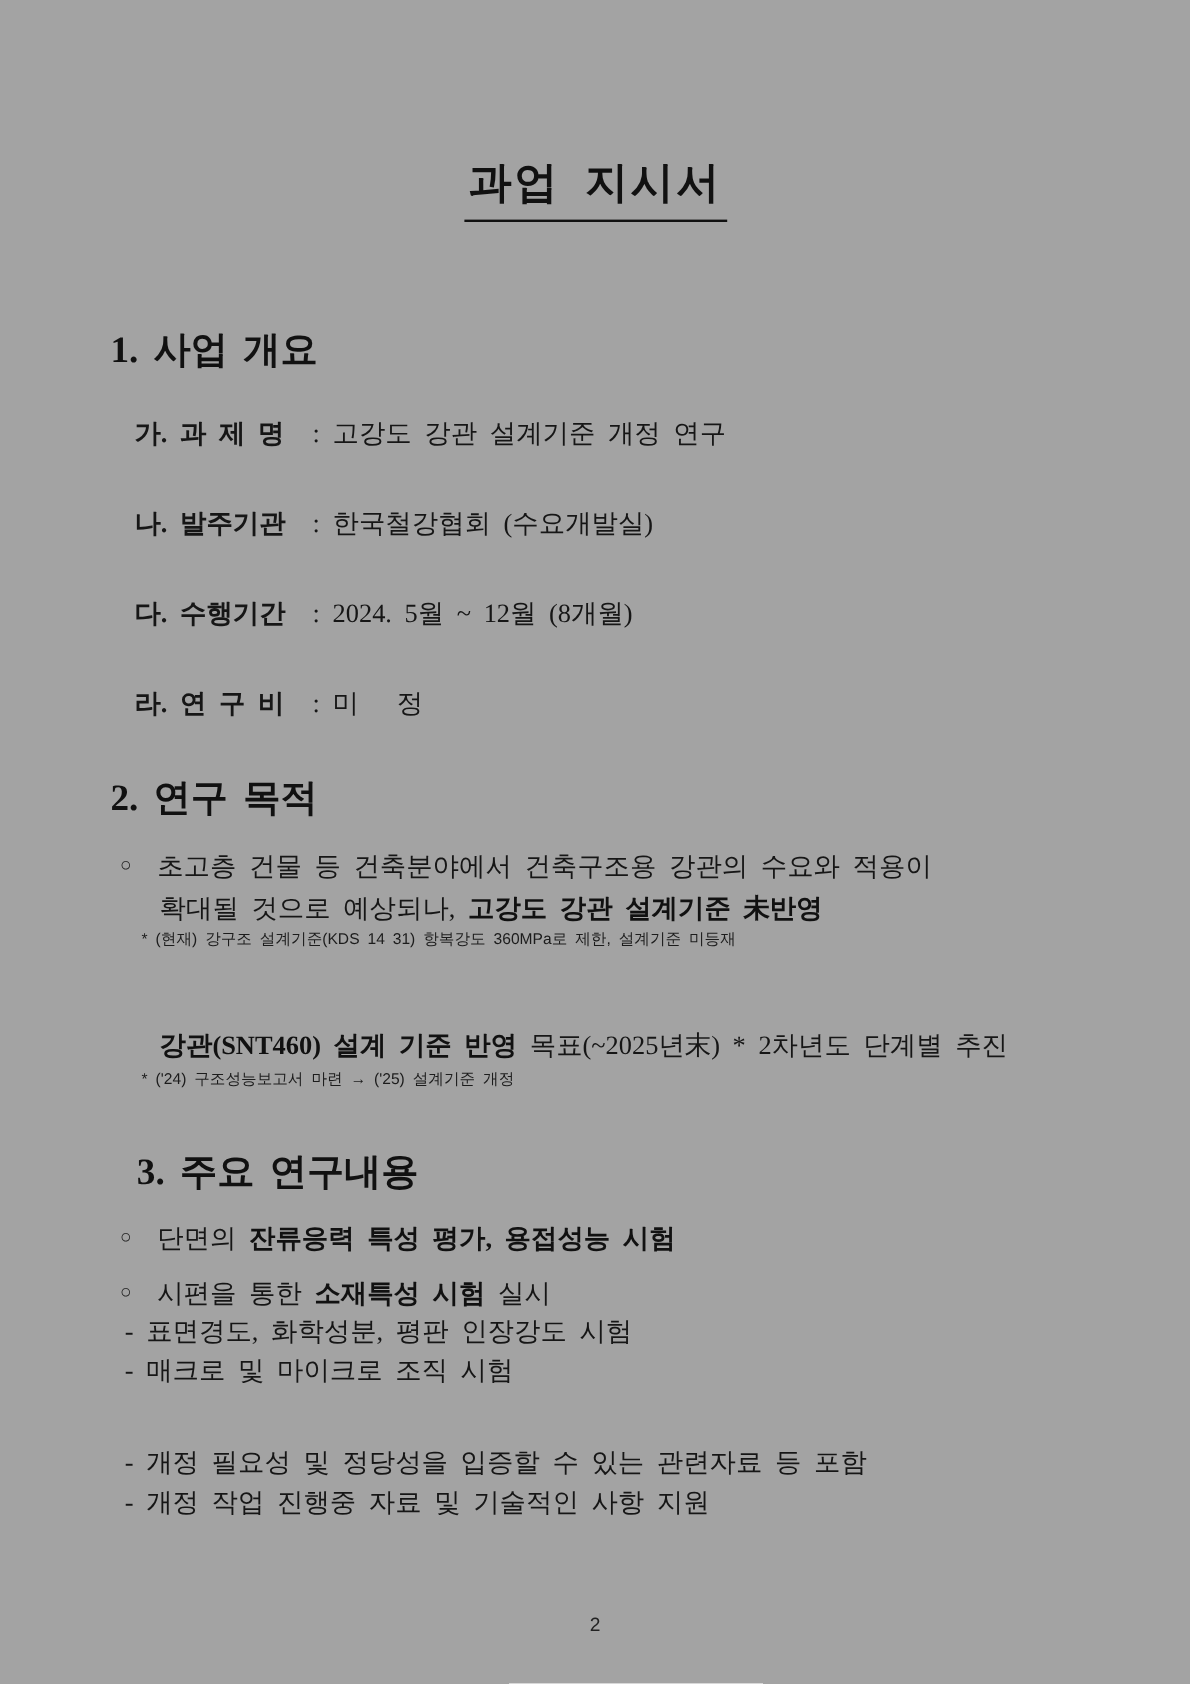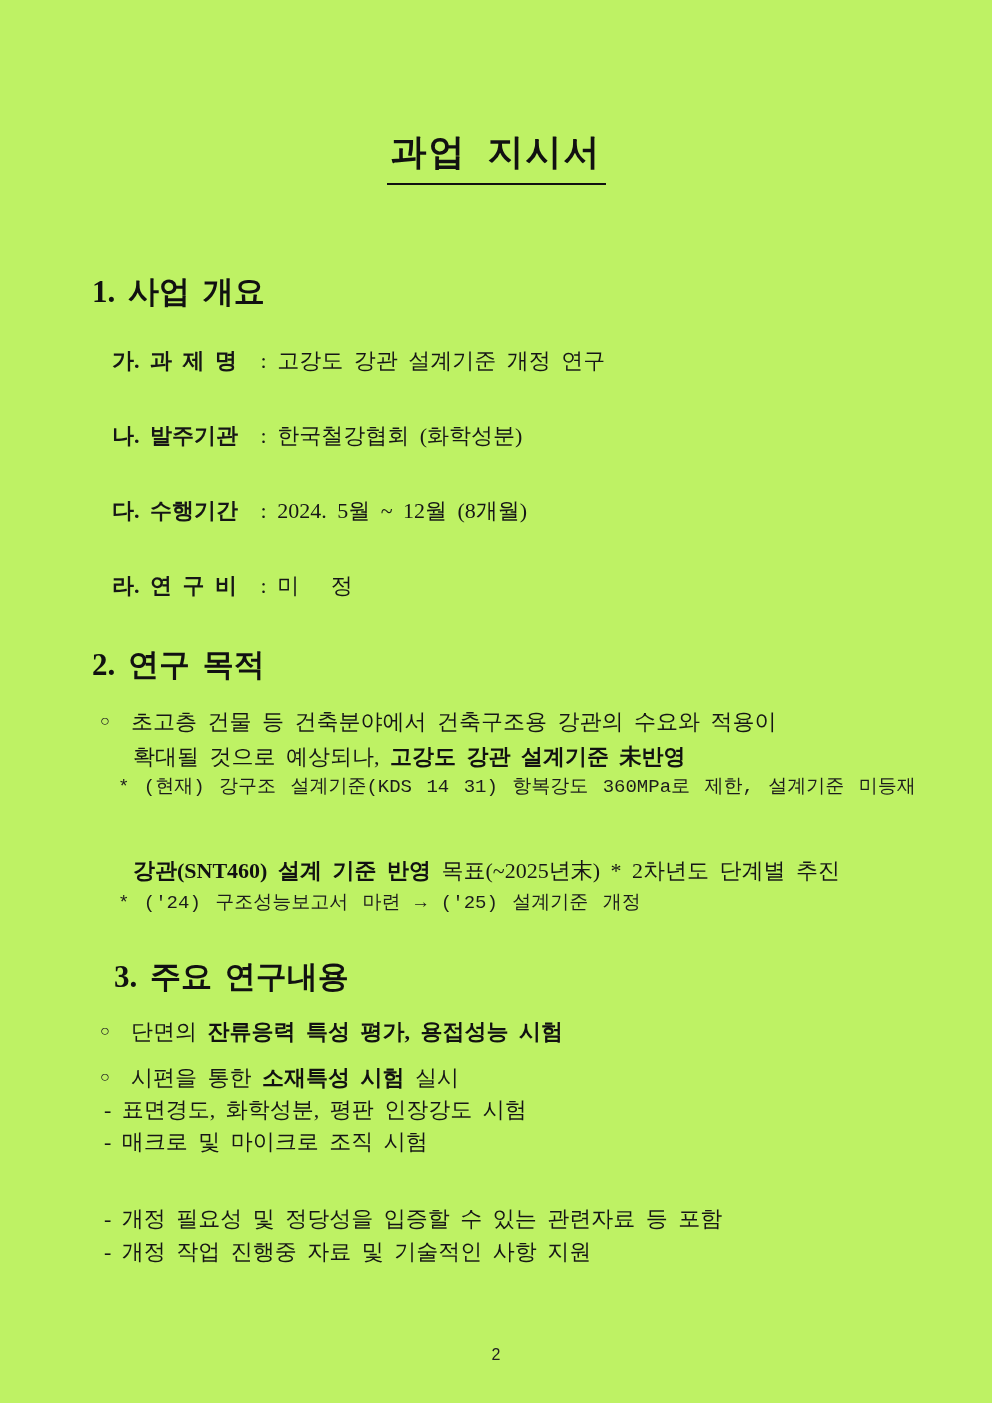--- a/index.html
+++ b/index.html
@@ -1,20 +1,20 @@
 <!DOCTYPE html>
 <html><head>
 <meta charset="utf-8">
 <style>
   html, body { margin: 0; padding: 0; background: #ffffff; }
   .page {
     position: relative;
     width: 992px;
     height: 1403px;
-    background: #bef264;
+    background: #a3a3a3;
     color: #141414;
     font-family: "Liberation Serif", "DejaVu Serif", serif;
     overflow: hidden;
   }
   .titlebar {
     position: absolute;
     top: 128px;
     left: 0;
     width: 100%;
     text-align: center;
@@ -47,22 +47,22 @@
   .item .label { font-weight: bold; display: inline-block; min-width: 138px; }
   .b { font-weight: bold; color: #111; }
   .marker {
     display: inline-block;
     width: 31px;
     font-size: 16px;
     vertical-align: 3px;
     color: #222;
   }
   .fn {
-    font-family: Liberation Mono, monospace;
-    font-size: 19px;
+    font-family: Liberation Sans, sans-serif;
+    font-size: 13px;
     word-spacing: 3px;
     color: #1c1c1c;
   }
   .pageno {
     position: absolute;
     top: 1346px;
     left: 0;
     width: 100%;
     text-align: center;
     font-family: "Liberation Sans", "DejaVu Sans", sans-serif;
@@ -76,21 +76,21 @@
 <div class="page">
 
   <div class="titlebar">
     <h1 class="title">과업 지시서</h1>
   </div>
 
   <div class="line heading" style="top:272px; left:92px;">1. 사업 개요</div>
 
   <div class="line item" style="top:347px; left:112px;"><span class="label">가. 과 제 명</span><span> : </span><span>고강도 강관 설계기준 개정 연구</span></div>
 
-  <div class="line item" style="top:422px; left:112px;"><span class="label">나. 발주기관</span><span> : </span><span>한국철강협회 (화학성분)</span></div>
+  <div class="line item" style="top:422px; left:112px;"><span class="label">나. 발주기관</span><span> : </span><span>한국철강협회 (수요개발실)</span></div>
 
   <div class="line item" style="top:497px; left:112px;"><span class="label">다. 수행기간</span><span> : </span><span>2024. 5월 ~ 12월 (8개월)</span></div>
 
   <div class="line item" style="top:572px; left:112px;"><span class="label">라. 연 구 비</span><span> : </span><span>미   정</span></div>
 
   <div class="line heading" style="top:645px; left:92px;">2. 연구 목적</div>
 
   <div class="line" style="top:708px; left:100px;"><span class="marker">○</span><span><span>초고층 건물 등 건축분야에서 건축구조용 강관의 수요와 적용이</span></span></div>
   <div class="line" style="top:743px; left:133px;"><span>확대될 것으로 예상되나, </span><span class="b">고강도 강관 설계기준 未반영</span></div>
   <div class="line fn" style="top:775px; left:118px;">* (현재) 강구조 설계기준(KDS 14 31) 항복강도 360MPa로 제한, 설계기준 미등재</div>

